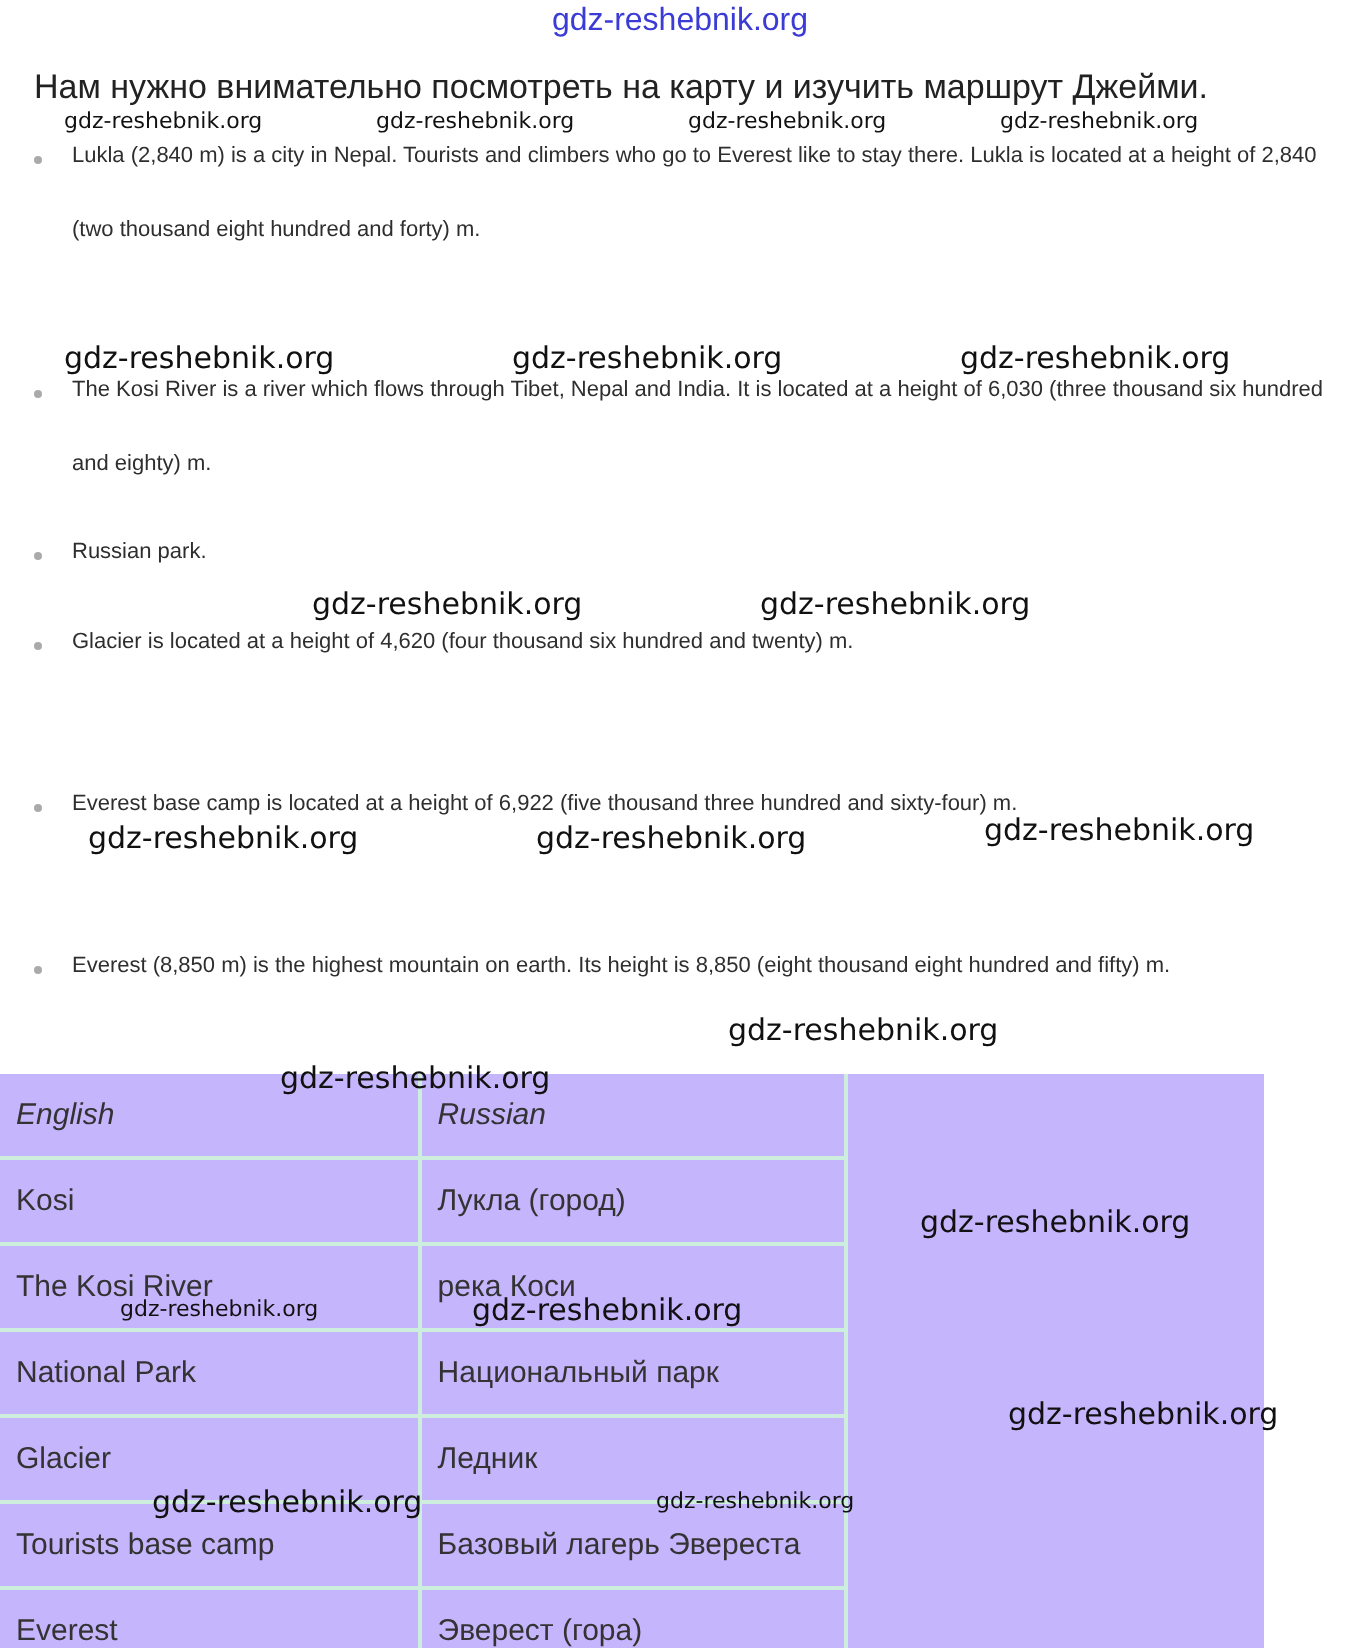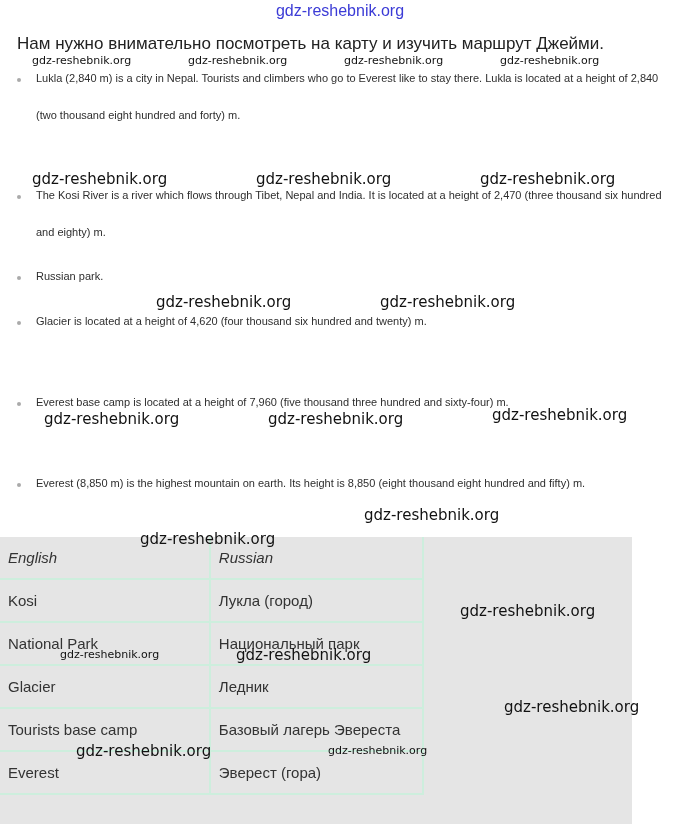--- a/index.html
+++ b/index.html
@@ -5,70 +5,74 @@
   html,body{margin:0;padding:0;background:#ffffff;}
   body{width:680px;height:824px;position:relative;overflow:hidden;font-family:"Liberation Sans",sans-serif;color:#2b2b2b;}
   .site-title{position:absolute;left:0;width:680px;top:2px;text-align:center;font-size:16px;color:#3b3bd6;}
   .intro{position:absolute;left:0;top:34px;font-size:17px;color:#222;padding-left:17px;}
   .bullet{position:absolute;left:0;width:680px;}
   .dot{position:absolute;left:17px;width:4px;height:4px;background:#aaa;border-radius:50%;}
   .btext{position:absolute;left:36px;width:640px;font-size:11px;line-height:36.5px;color:#2e2e2e;}
   .wm{position:absolute;color:#111;font-family:"DejaVu Sans",sans-serif;white-space:nowrap;}
   .wm.s{font-size:11px;}
   .wm.m{font-size:15px;}
-  .table-wrap{position:absolute;left:0;top:537px;width:632px;height:287px;background:#e5e5e5;}
+  .table-wrap{position:absolute;left:0;top:537px;width:632px;height:287px;background:#c4b5fd;}
   table{border-collapse:collapse;position:absolute;left:0;top:0;width:424px;}
   td{height:41px;font-size:15px;color:#333;padding:0 0 0 8px;border-bottom:2px solid #cdeedd;border-right:2px solid #cdeedd;}
   td.en{width:202px;}
   td.ru{width:204px;}
   .hdr td{font-style:italic;}
 </style>
 </head>
 <body>
 
 <div class="site-title">gdz-reshebnik.org</div>
 <div class="intro">Нам нужно внимательно посмотреть на карту и изучить маршрут Джейми.</div>
 
 <div>
   <div class="bullet" style="top:60px">
     <span class="dot" style="top:18px"></span>
     <div class="btext">Lukla (2,840 m) is a city in Nepal. Tourists and climbers who go to Everest like to stay there. Lukla is located at a height of 2,840 (two thousand eight hundred and forty) m.</div>
   </div>
   <div class="bullet" style="top:177px">
     <span class="dot" style="top:18px"></span>
-    <div class="btext">The Kosi River is a river which flows through Tibet, Nepal and India. It is located at a height of 2,470 (three thousand six hundred and eighty) m.</div>
+    <div class="btext">The Kosi River is a river which flows through Tibet, Nepal and India. It is located at a height of 6,030 (three thousand six hundred and eighty) m.</div>
   </div>
   <div class="bullet" style="top:258px">
     <span class="dot" style="top:18px"></span>
     <div class="btext">Russian park.</div>
   </div>
   <div class="bullet" style="top:303px">
     <span class="dot" style="top:18px"></span>
     <div class="btext">Glacier is located at a height of 4,620 (four thousand six hundred and twenty) m.</div>
   </div>
   <div class="bullet" style="top:384px">
     <span class="dot" style="top:18px"></span>
-    <div class="btext">Everest base camp is located at a height of 7,960 (five thousand three hundred and sixty-four) m.</div>
+    <div class="btext">Everest base camp is located at a height of 6,922 (five thousand three hundred and sixty-four) m.</div>
   </div>
   <div class="bullet" style="top:465px">
     <span class="dot" style="top:18px"></span>
     <div class="btext">Everest (8,850 m) is the highest mountain on earth. Its height is 8,850 (eight thousand eight hundred and fifty) m.</div>
   </div>
 </div>
 
 <div class="table-wrap">
   <table>
     <tbody>
         <tr class="hdr">
       <td class="en">English</td>
       <td class="ru">Russian</td>
     </tr>
     <tr>
       <td class="en">Kosi</td>
       <td class="ru">Лукла (город)</td>
+    </tr>
+    <tr>
+      <td class="en">The Kosi River</td>
+      <td class="ru">река Коси</td>
     </tr>
     <tr>
       <td class="en">National Park</td>
       <td class="ru">Национальный парк</td>
     </tr>
     <tr>
       <td class="en">Glacier</td>
       <td class="ru">Ледник</td>
     </tr>
     <tr>

